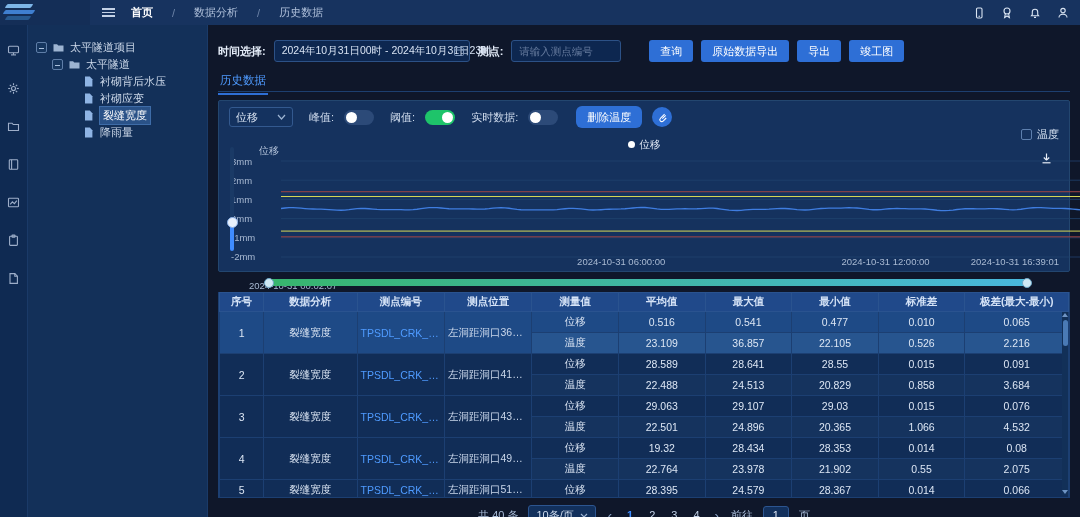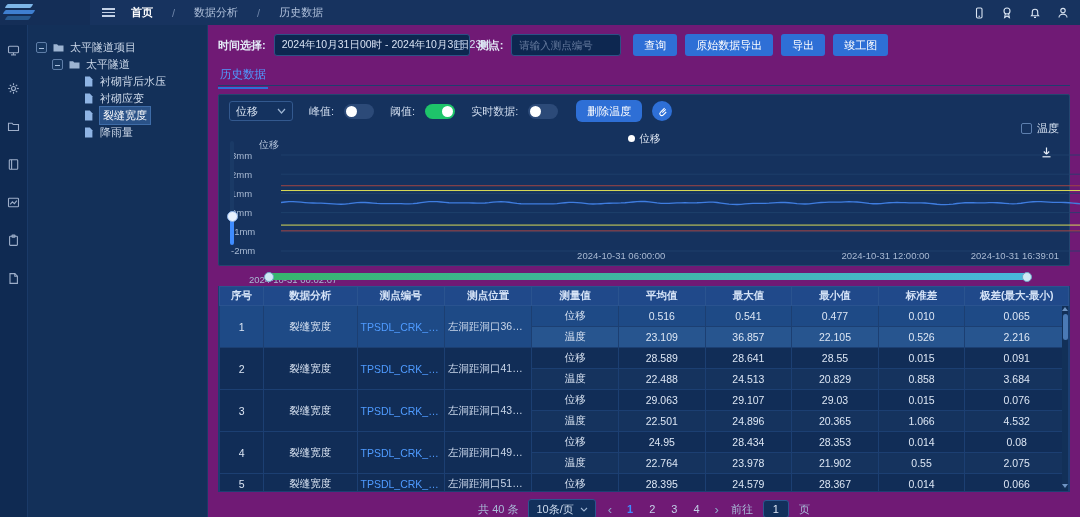--- a/index.html
+++ b/index.html
@@ -38,35 +38,35 @@
   .tnode.lvl1 { padding-left:16px; }
   .tnode.lvl2 { padding-left:46px; }
   .expander { width:11px; height:11px; border:1px solid #5f7ea8; border-radius:2px; position:relative; flex:0 0 auto; background:#16365f; }
   .expander::after { content:""; position:absolute; left:2px; right:2px; top:4.5px; height:1px; background:#aac0dc; }
   .t-icon { width:13px; height:13px; flex:0 0 auto; }
   .t-icon svg { width:13px; height:13px; }
   .tnode .lbl { overflow:hidden; text-overflow:ellipsis; }
   .tnode .lbl.selected { background:#2a5288; outline:1px solid #3e6ca8; color:#fff; padding:1px 3px; }
 
   
-  .main { position:absolute; top:25px; left:208px; right:0; bottom:0; background:#701a75; padding:7px 10px 0 10px; }
+  .main { position:absolute; top:25px; left:208px; right:0; bottom:0; background:#0f172a; padding:13px 10px 0 10px; }
 
   
   .filterbar { display:flex; align-items:center; gap:8px; height:26px; margin-bottom:6px; font-size:11px; }
   .f-label { color:#e3ebf7; font-weight:bold; white-space:nowrap; }
   .date-input { position:relative; width:196px; height:22px; background:#0d2750; border:1px solid #2c5186;
                 border-radius:3px; color:#d7e2f2; font-size:10.5px; padding:0 20px 0 7px;
                 display:flex; align-items:center; white-space:nowrap; cursor:text; }
   .date-input .cal { position:absolute; right:4px; top:4px; }
   .text-input { width:110px; height:22px; background:#0d2750; border:1px solid #2c5186; border-radius:3px;
                 color:#d7e2f2; font-size:10.5px; padding:0 7px; outline:none; font-family:"Liberation Sans",sans-serif; }
   .text-input::placeholder { color:#64799c; }
   .btn { height:22px; padding:0 11px; background:#2e6fd6; border:none; border-radius:3px; color:#fff;
          font-size:11px; cursor:pointer; font-family:"Liberation Sans",sans-serif; white-space:nowrap; }
-  .btn.gap { margin-left:4px; }
+  .btn.gap { margin-left:20px; }
 
   
   .tabrow { border-bottom:1px solid #1d3f6f; height:22px; }
   .tab { display:inline-block; color:#4f9bff; font-size:11.5px; padding:0 2px 5px 2px;
          border-bottom:2px solid #2e6fd6; cursor:pointer; }
 
   
   .panel { position:relative; margin-top:8px; height:172px; background:#15325e; border:1px solid #23466f; border-radius:2px; }
   .controls { display:flex; align-items:center; gap:10px; height:32px; padding:0 10px; font-size:11px; }
   .select { width:64px; height:20px; border:1px solid #33598f; border-radius:3px; background:#14325f;
@@ -487,21 +487,21 @@
           <td>1.066</td>
           <td>4.532</td>
         </tr>
 
         <tr class="m-a">
           <td rowspan="2">4</td>
           <td rowspan="2">裂缝宽度</td>
           <td rowspan="2" class="code">TPSDL_CRK_K0+498...</td>
           <td rowspan="2" class="loc">左洞距洞口498米处左...</td>
           <td>位移</td>
-          <td>24.95</td>
+          <td>19.32</td>
           <td>28.434</td>
           <td>28.353</td>
           <td>0.014</td>
           <td>0.08</td>
         </tr>
         <tr class="m-b">
           <td>温度</td>
           <td>22.764</td>
           <td>23.978</td>
           <td>21.902</td>

